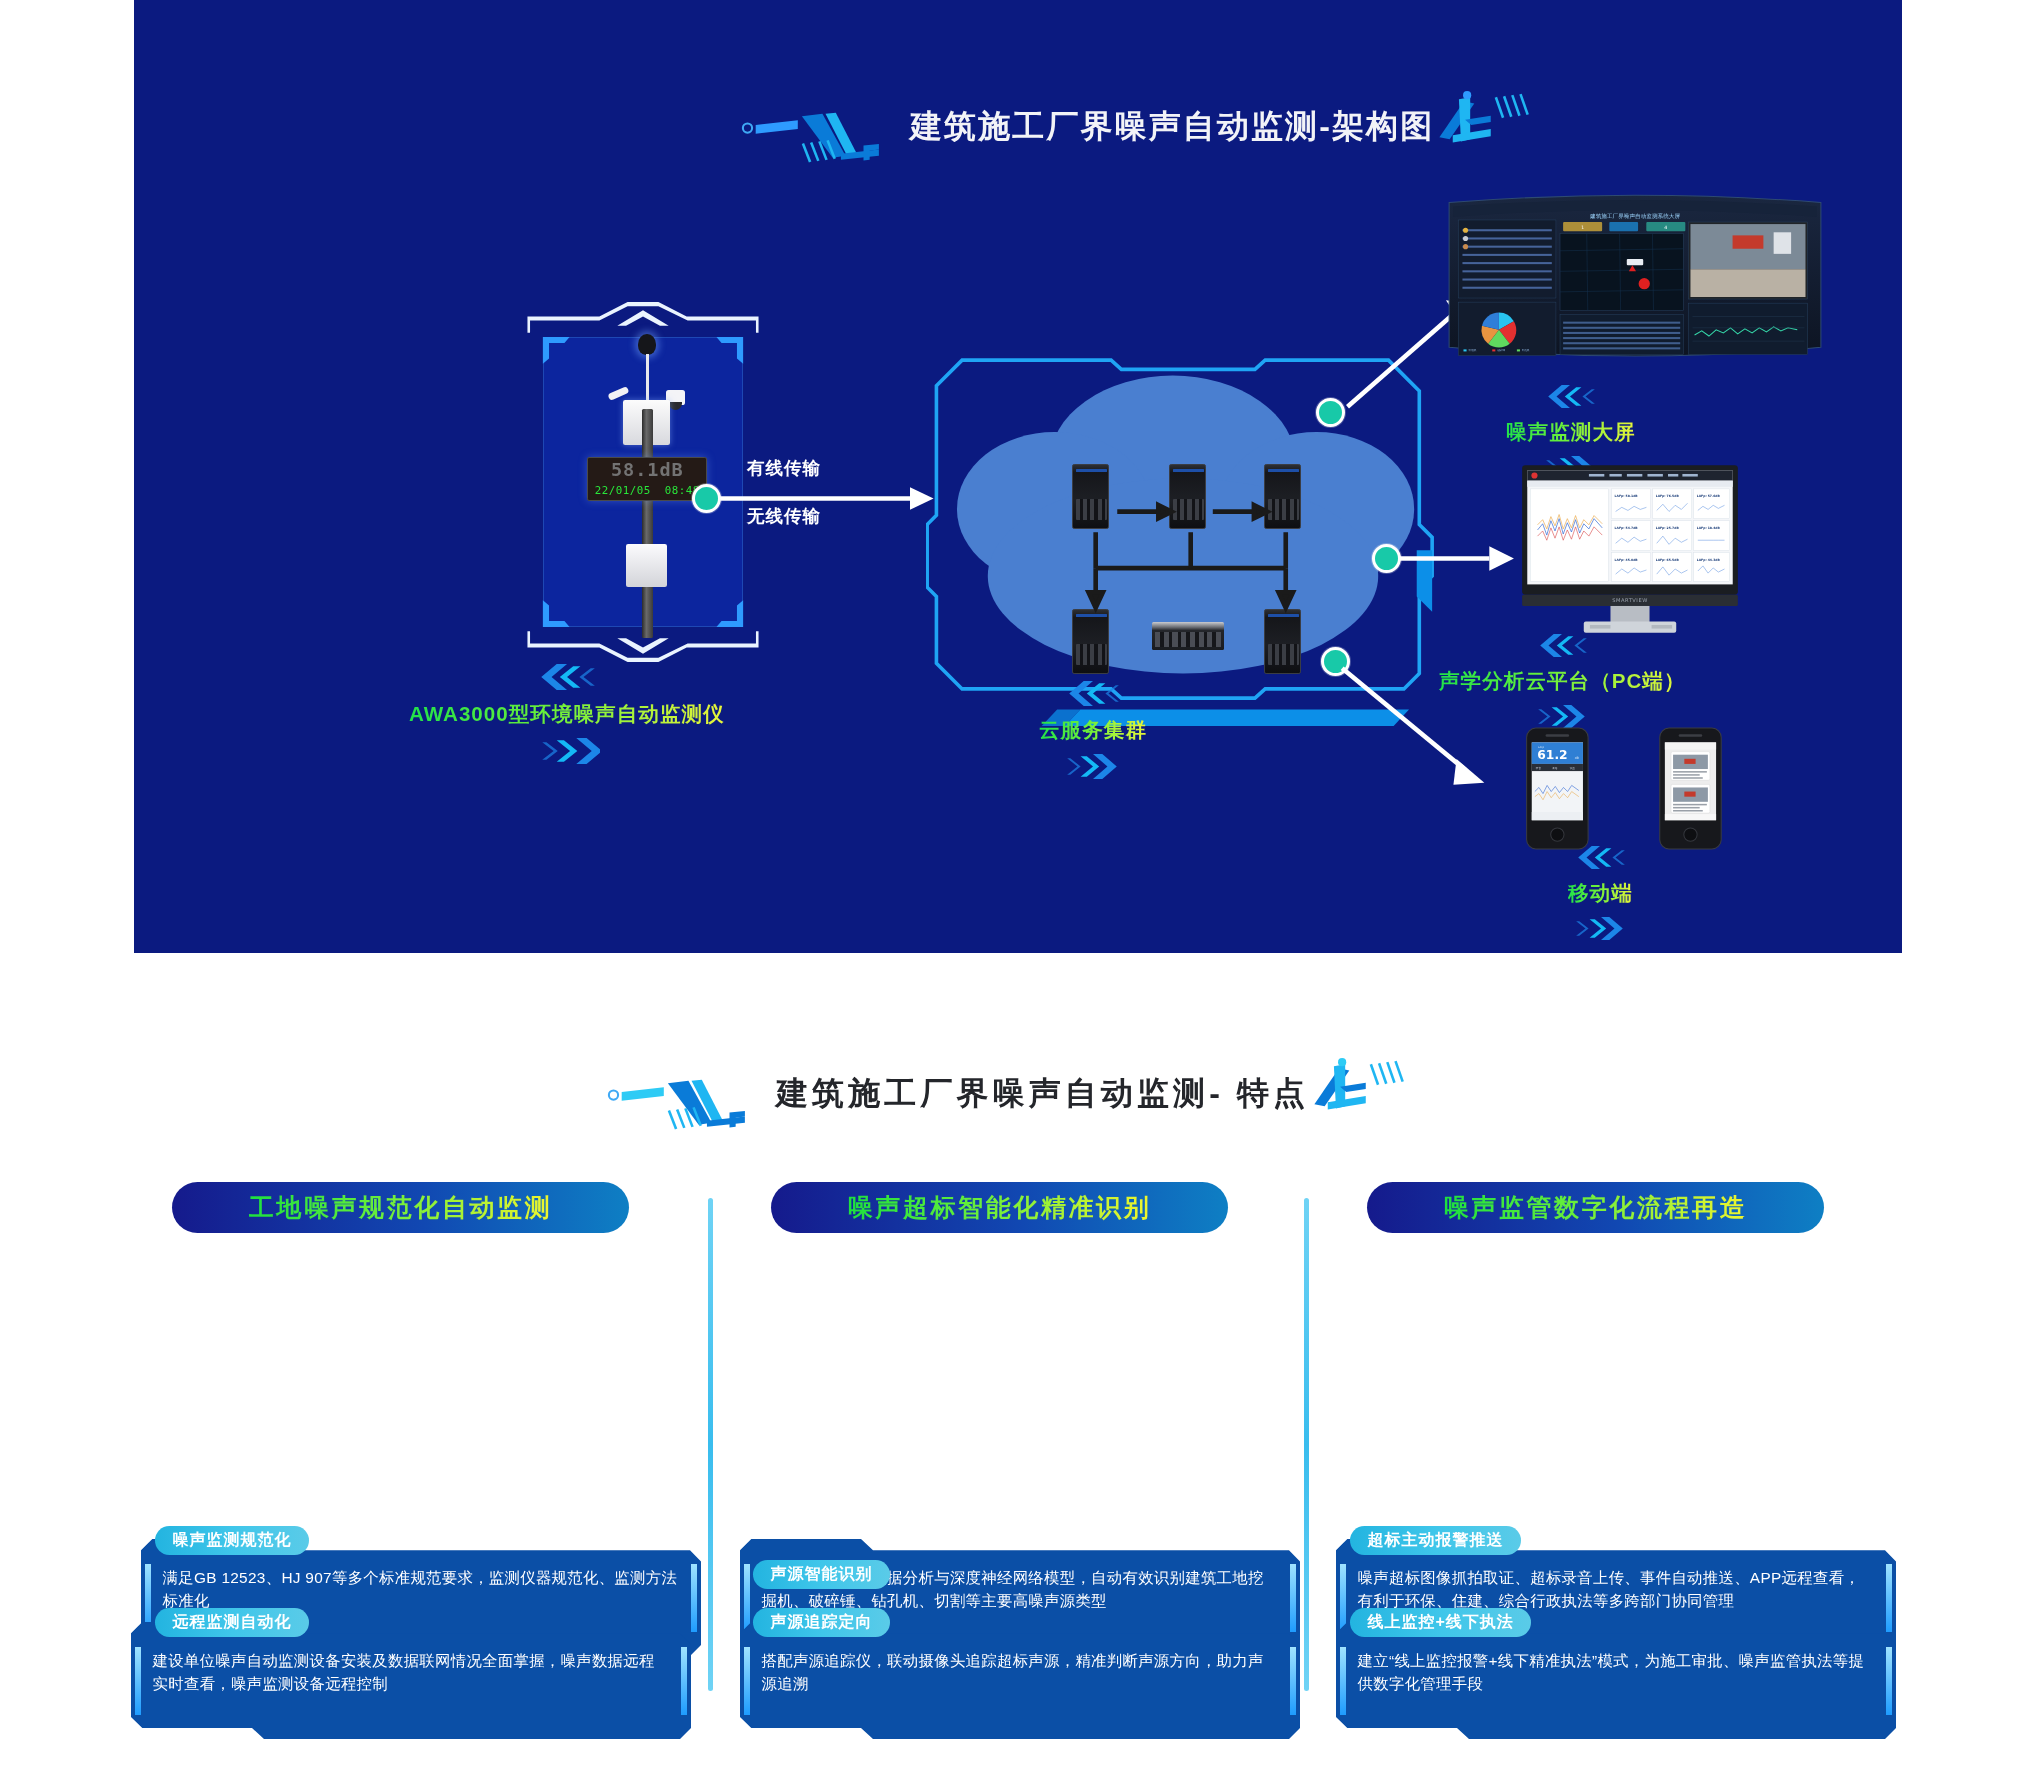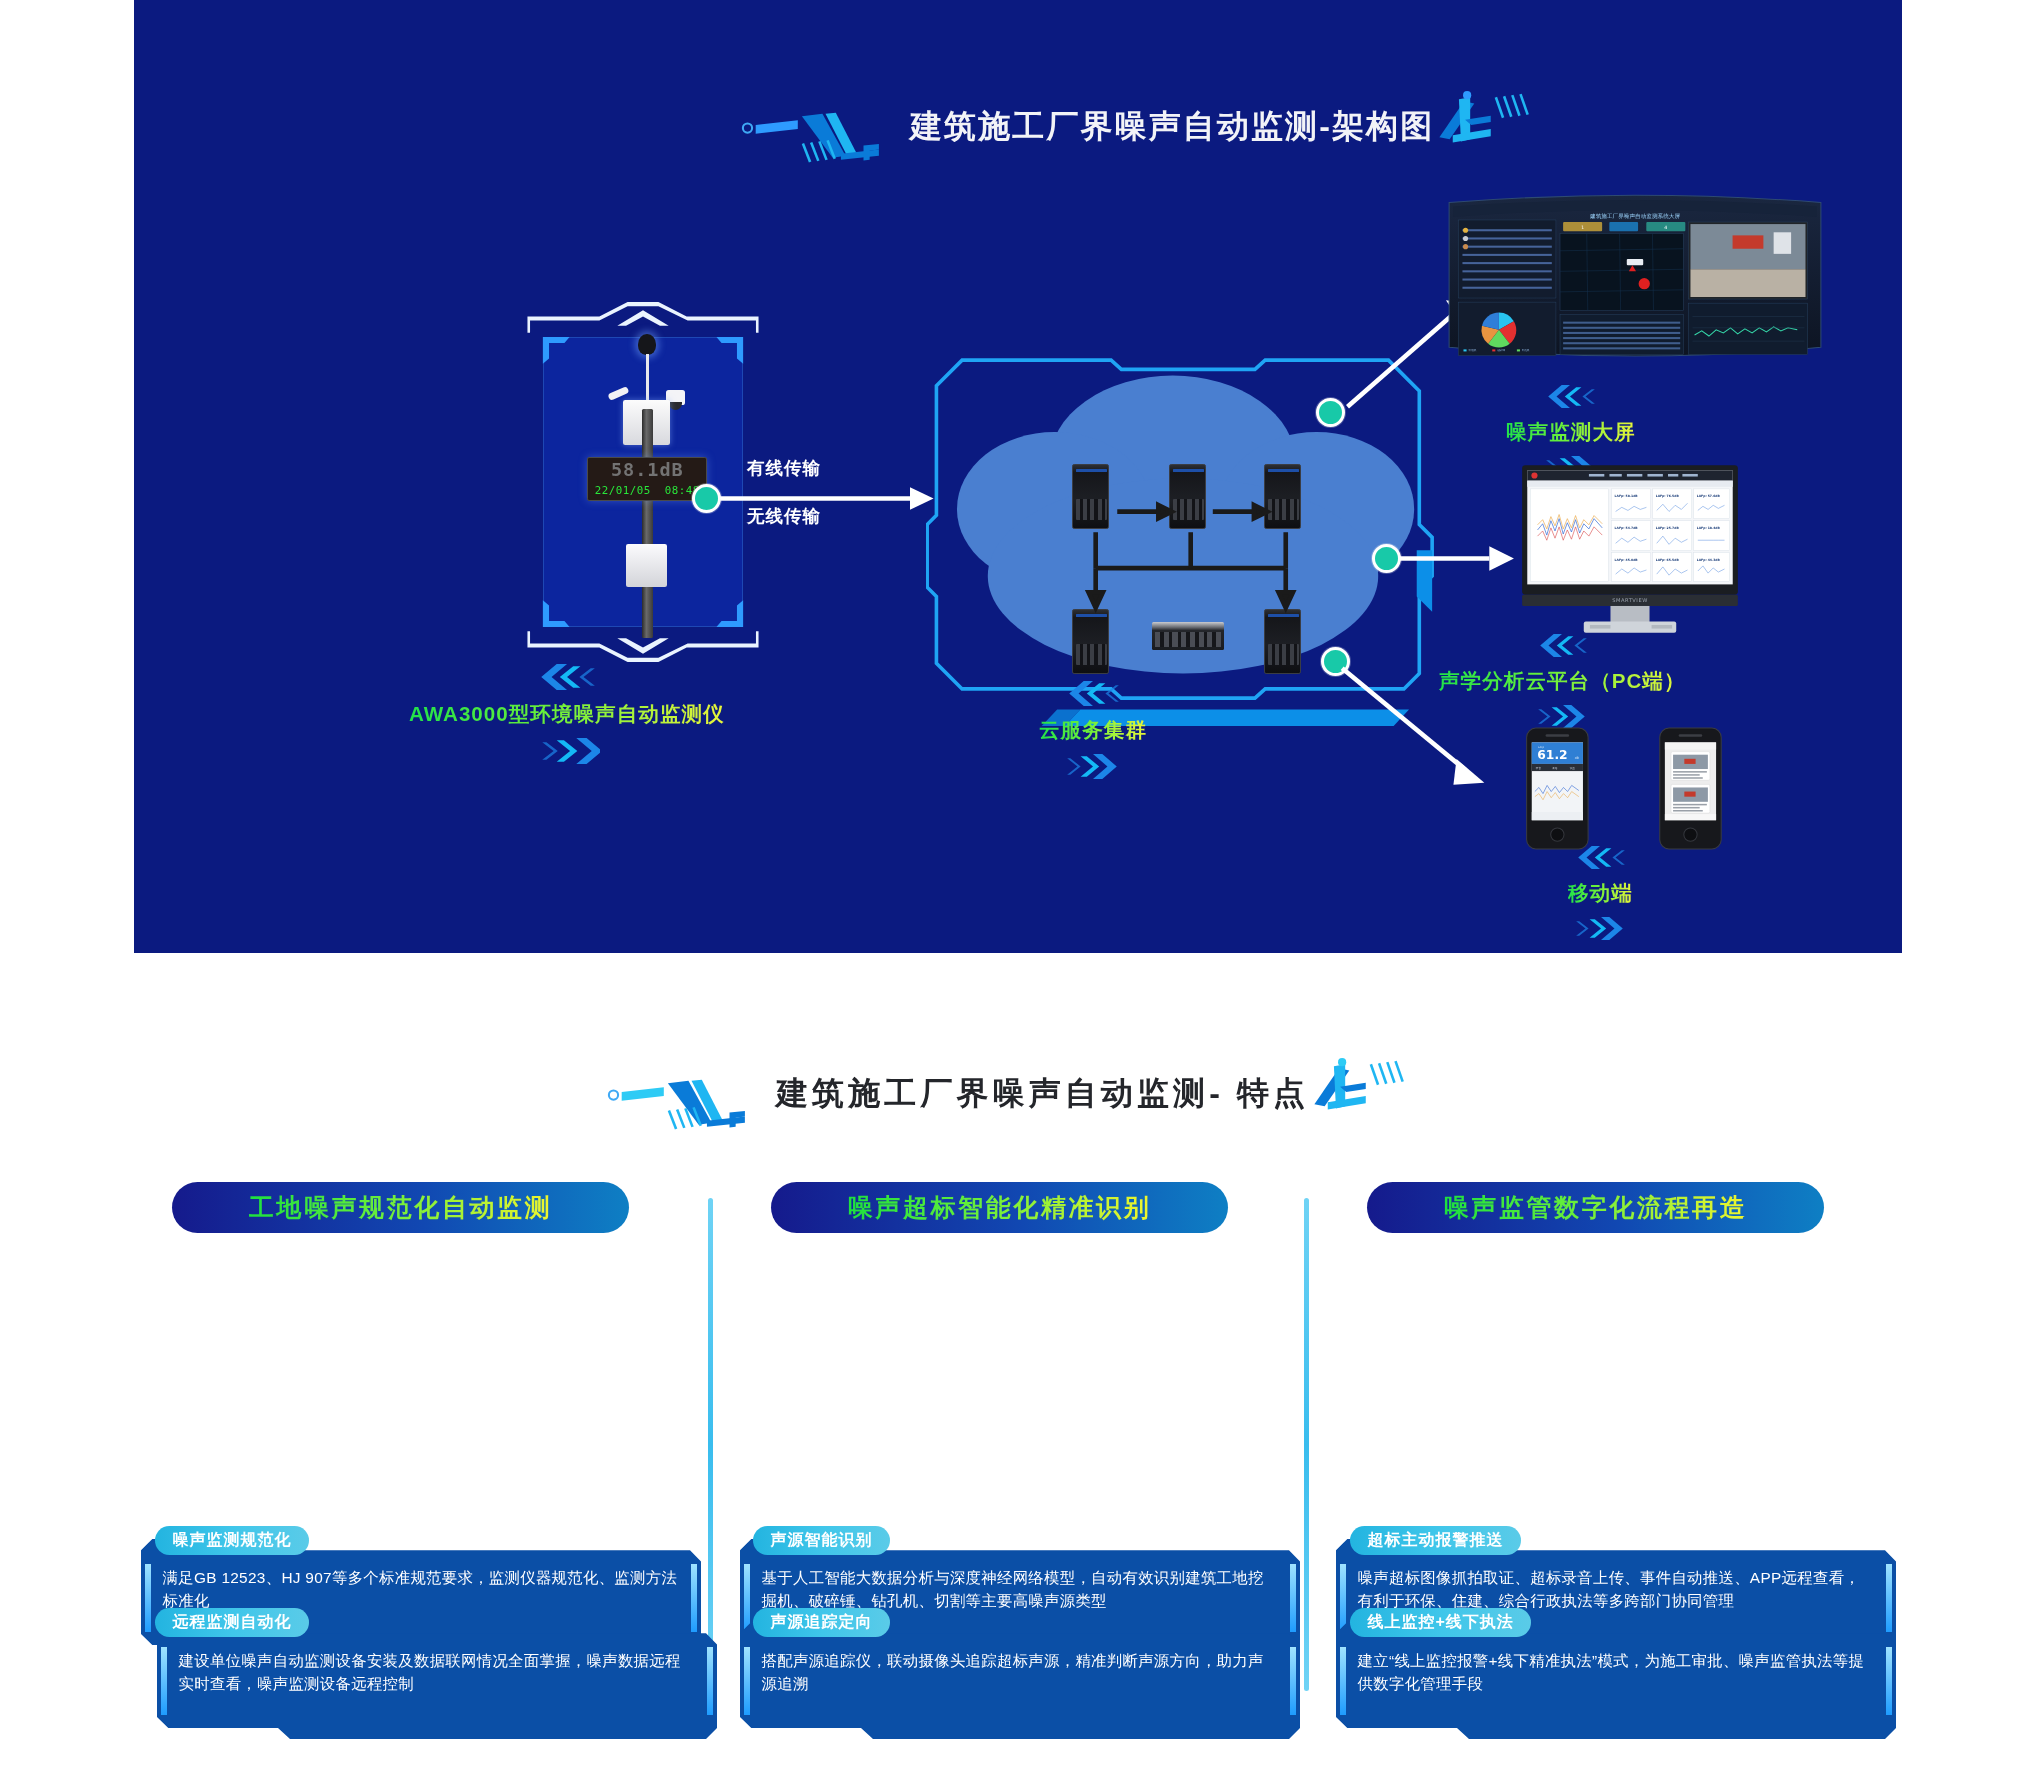--- a/index.html
+++ b/index.html
@@ -689,40 +689,40 @@
 </div>
 <div class="card card-row1" style="left:141px;">
   <div class="card-edge-l"></div>
   <div class="card-edge-r"></div>
   <div class="card-body">满足GB 12523、HJ 907等多个标准规范要求，监测仪器规范化、监测方法标准化</div>
 </div>
 <div class="card-tab" style="position:absolute; left:155px; top:1526px;">
   <span class="card-tab-text">噪声监测规范化</span>
 </div>
 
-<div class="card card-row2" style="left:157px;">
+<div class="card card-row2" style="left:131px;">
   <div class="card-edge-l"></div>
   <div class="card-edge-r"></div>
   <div class="card-body">建设单位噪声自动监测设备安装及数据联网情况全面掌握，噪声数据远程实时查看，噪声监测设备远程控制</div>
 </div>
 <div class="card-tab" style="position:absolute; left:155px; top:1608px;">
   <span class="card-tab-text">远程监测自动化</span>
 </div>
 
 <div class="col" id="col2">
   <div class="col-head">
     <span class="col-head-text">噪声超标智能化精准识别</span>
   </div>
 </div>
 <div class="card card-row1" style="left:740px;">
   <div class="card-edge-l"></div>
   <div class="card-edge-r"></div>
   <div class="card-body">基于人工智能大数据分析与深度神经网络模型，自动有效识别建筑工地挖掘机、破碎锤、钻孔机、切割等主要高噪声源类型</div>
 </div>
-<div class="card-tab" style="position:absolute; left:753px; top:1526px;">
+<div class="card-tab" style="position:absolute; left:753px; top:1560px;">
   <span class="card-tab-text">声源智能识别</span>
 </div>
 
 <div class="card card-row2" style="left:740px;">
   <div class="card-edge-l"></div>
   <div class="card-edge-r"></div>
   <div class="card-body">搭配声源追踪仪，联动摄像头追踪超标声源，精准判断声源方向，助力声源追溯</div>
 </div>
 <div class="card-tab" style="position:absolute; left:753px; top:1608px;">
   <span class="card-tab-text">声源追踪定向</span>

